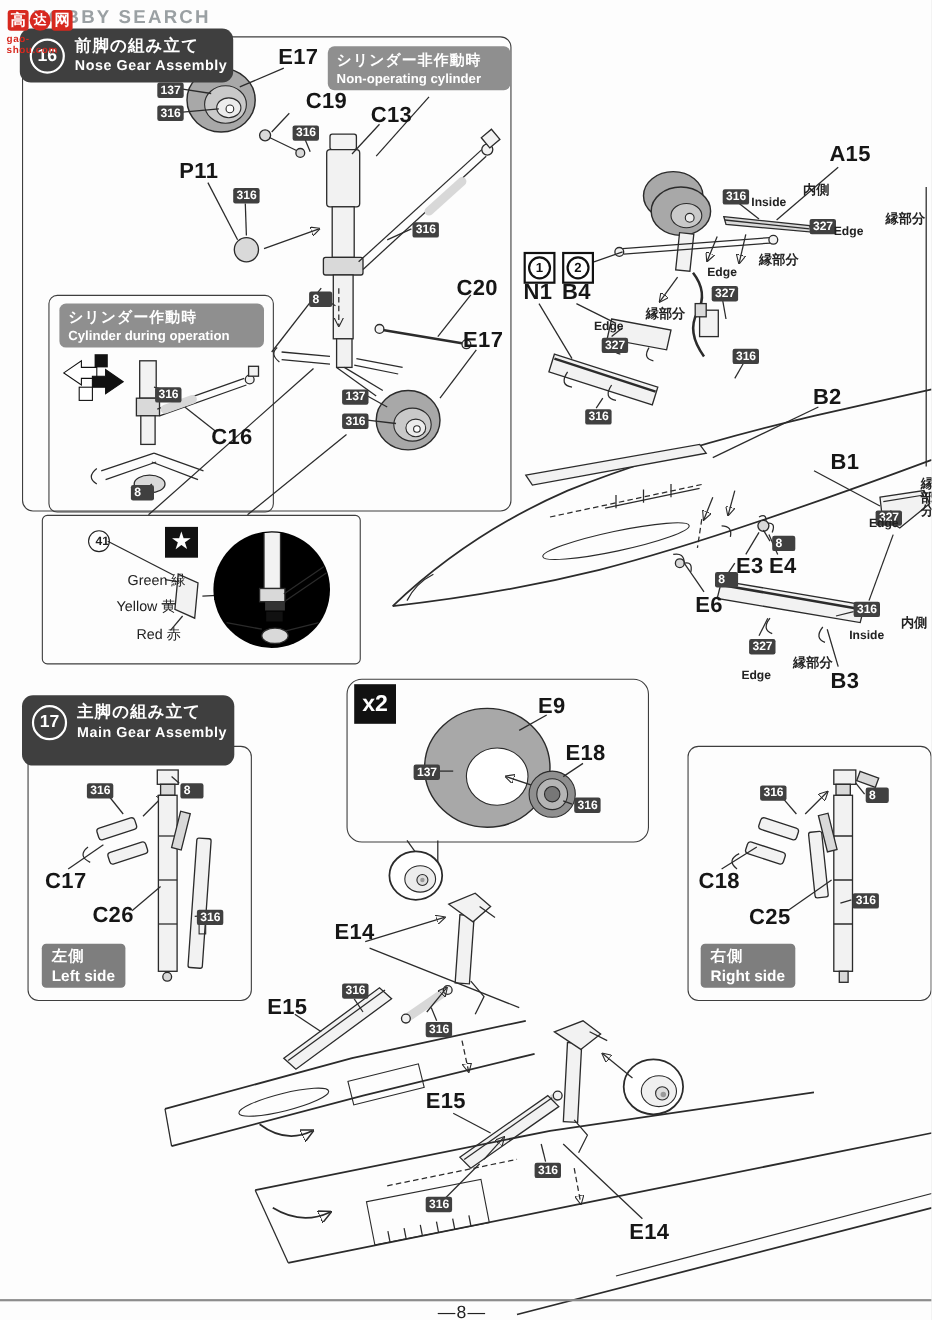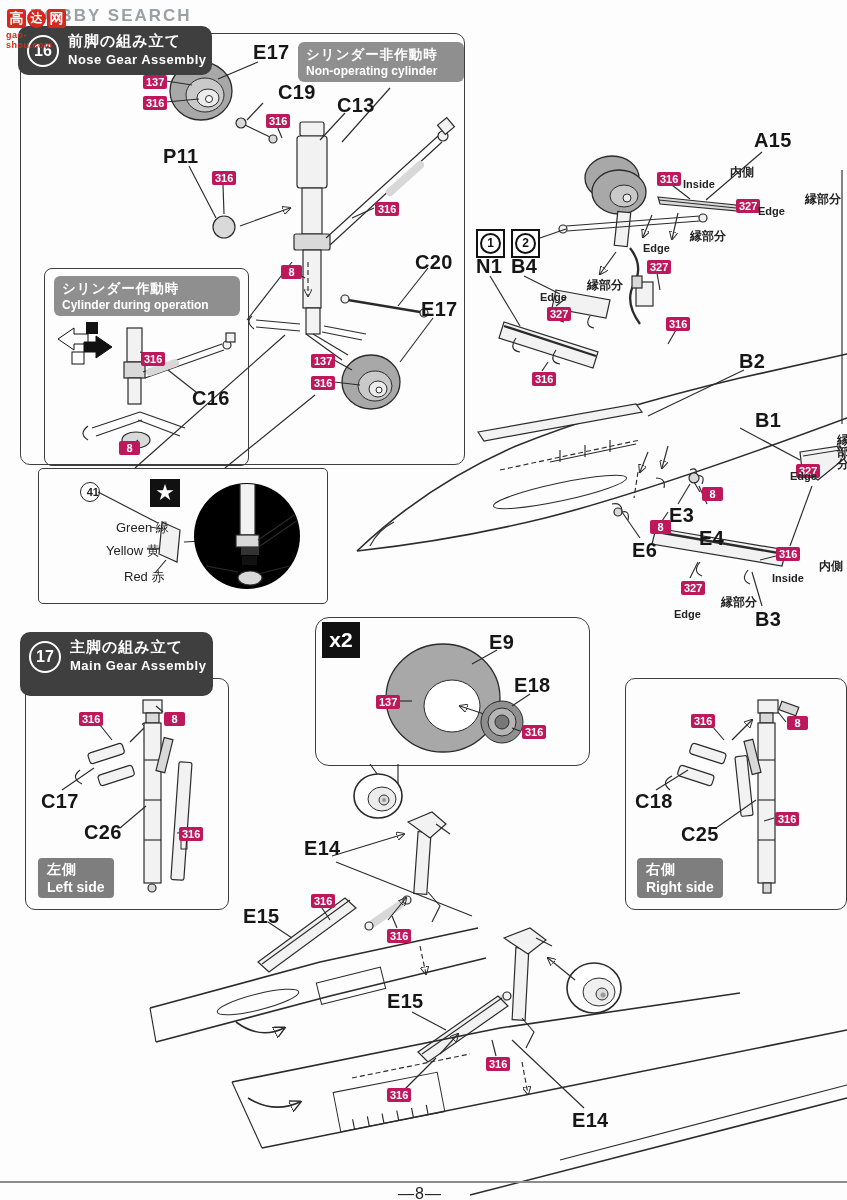--- a/index.html
+++ b/index.html
@@ -27,22 +27,22 @@
   
   .callout{position:absolute;background:#8f8f8f;border-radius:6px;color:#fff;z-index:3;padding:4px 8px;}
   .callout .jp{font-weight:bold;font-size:13.5px;display:block;letter-spacing:1px;}
   .callout .en{font-weight:bold;font-size:12px;display:block;}
   .sidebadge{position:absolute;background:#7e7e7e;border-radius:4px;color:#fff;z-index:3;padding:3px 9px;}
   .sidebadge .jp{font-weight:bold;font-size:14px;display:block;letter-spacing:1px;}
   .sidebadge .en{font-weight:bold;font-size:14px;display:block;}
   .blackbadge{position:absolute;background:#111;color:#fff;text-align:center;z-index:3;font-weight:bold;}
   
   .plabel{position:absolute;font-weight:bold;font-size:20px;color:#161616;z-index:4;letter-spacing:0.3px;line-height:1;}
-  .code{position:absolute;background:#be185d;color:#fff;font-weight:bold;font-size:11px;line-height:14px;
-        padding:0 3px;min-width:15px;text-align:center;border-radius:2px;z-index:4;}
+  .code{position:absolute;background:#404040;color:#fff;font-weight:bold;font-size:11px;line-height:14px;
+        padding:0 3px;min-width:15px;text-align:left;border-radius:2px;z-index:4;}
   .ann{position:absolute;font-weight:bold;color:#222;z-index:4;line-height:12px;}
   .ann .jp{font-size:12px;display:block;margin-left:47px;}
   .ann .en{font-size:11px;display:block;}
   .clabel{position:absolute;font-size:13px;color:#222;z-index:4;white-space:nowrap;}
   
   .stepbox{position:absolute;width:25px;height:25px;border:2.5px solid #111;z-index:4;
            display:flex;align-items:center;justify-content:center;background:#fff;}
   .stepbox .c{width:17px;height:17px;border:2.6px solid #111;border-radius:50%;font-weight:bold;
            font-size:12px;line-height:17px;text-align:center;color:#111;}
   .circ41{position:absolute;width:18px;height:18px;border:1.7px solid #222;border-radius:50%;
@@ -414,21 +414,21 @@
       <div class="plabel" style="left: 163px; top: 146px;">P11</div>
       <div class="plabel" style="left: 415px; top: 252px;">C20</div>
       <div class="plabel" style="left: 421px; top: 299px;">E17</div>
       <div class="plabel" style="left: 192px; top: 388px;">C16</div>
       <div class="plabel" style="left: 754px; top: 130px;">A15</div>
       <div class="plabel" style="left: 476px; top: 256px;">N1</div>
       <div class="plabel" style="left: 511px; top: 256px;">B4</div>
       <div class="plabel" style="left: 739px; top: 351px;">B2</div>
       <div class="plabel" style="left: 727px; top: 410px; margin-left: 28px;">B1</div>
       <div class="plabel" style="left: 669px; top: 505px;">E3</div>
-      <div class="plabel" style="left: 699px; top: 528px;">E4</div>
+      <div class="plabel" style="left: 699px; top: 505px;">E4</div>
       <div class="plabel" style="left: 632px; top: 540px;">E6</div>
       <div class="plabel" style="left: 755px; top: 609px;">B3</div>
       <div class="plabel" style="left: 489px; top: 632px;">E9</div>
       <div class="plabel" style="left: 514px; top: 675px;">E18</div>
       <div class="plabel" style="left: 41px; top: 791px;">C17</div>
       <div class="plabel" style="left: 84px; top: 822px;">C26</div>
       <div class="plabel" style="left: 635px; top: 791px;">C18</div>
       <div class="plabel" style="left: 681px; top: 824px;">C25</div>
       <div class="plabel" style="left: 304px; top: 838px;">E14</div>
       <div class="plabel" style="left: 243px; top: 906px;">E15</div>

